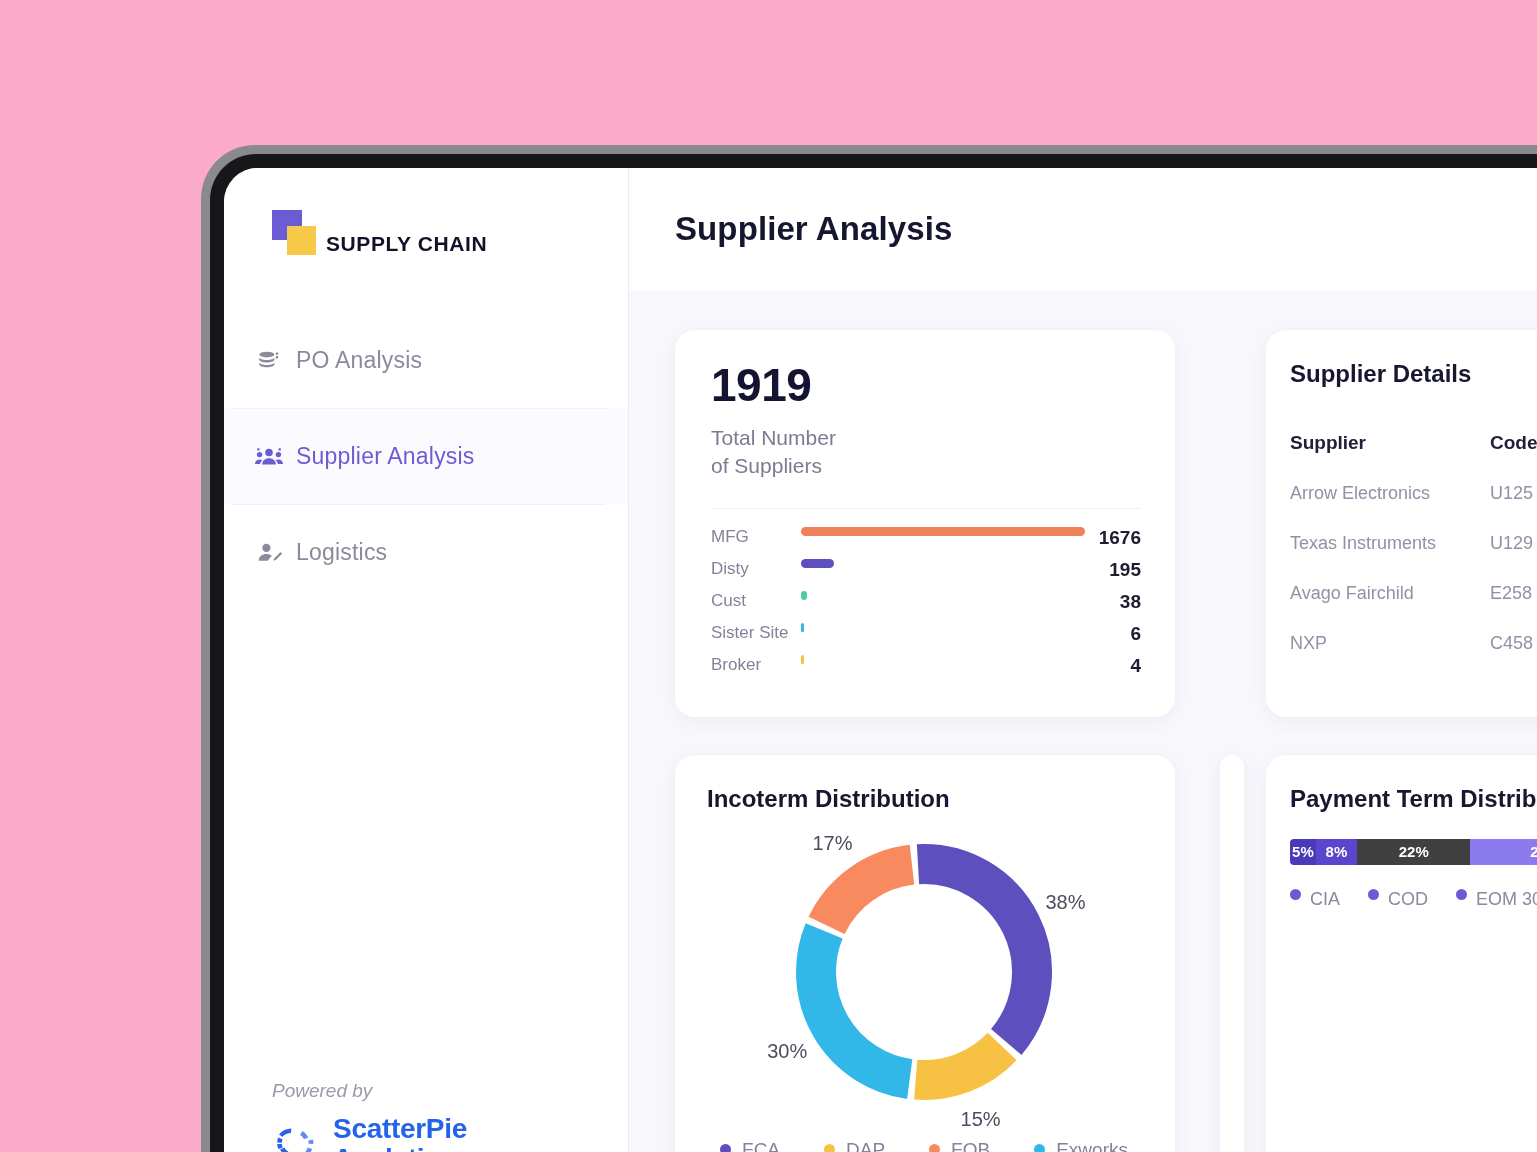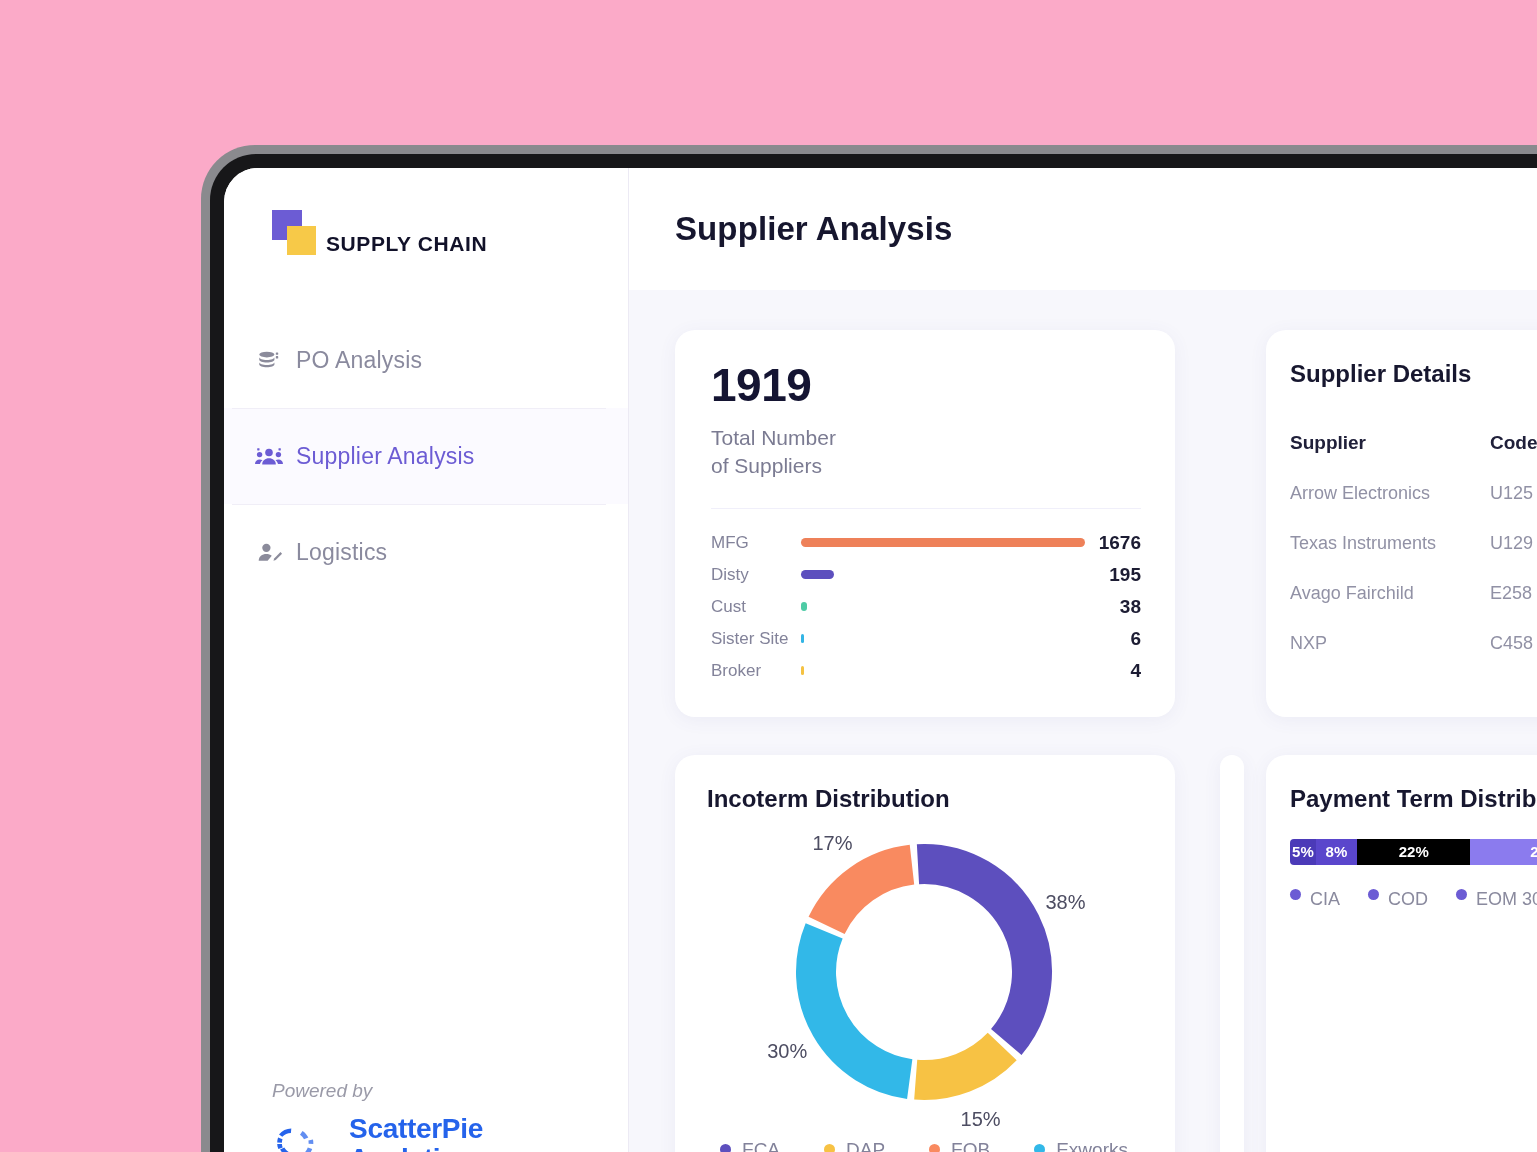--- a/index.html
+++ b/index.html
@@ -76,21 +76,21 @@
   #powered {
     position: absolute; left: 48px; bottom: 72px;
   }
   #powered-label {
     font-size: 19px; font-style: italic; color: #9a9aa8; margin-bottom: 12px;
   }
   #sp-logo { display: flex; align-items: center; }
   #sp-name { margin-left: 13px; line-height: 1.05; }
   #sp-name span {
     display: block; font-size: 28px; font-weight: 700;
-    color: #2563EB; letter-spacing: -0.3px; margin-left: 16px;
+    color: #2563EB; letter-spacing: -0.3px;
   }
 
   
   #main { flex: 1; position: relative; background: #f7f7fc; overflow: hidden; }
   #topbar {
     height: 122px; background: #ffffff;
     display: flex; align-items: center; padding-left: 46px;
   }
   #page-title { font-size: 33px; font-weight: 600; color: #16162e; letter-spacing: .1px; }
 
@@ -106,21 +106,21 @@
   .card {
     background: #ffffff; border-radius: 20px;
     box-shadow: 0 3px 18px rgba(90,80,160,.07);
   }
 
   
   #kpi-card { padding: 32px 34px 30px 36px; }
   #kpi-value { font-size: 46px; font-weight: 800; color: #141432; letter-spacing: -.5px; line-height:1; }
   #kpi-label { font-size: 21px; color: #7b7b92; margin-top: 16px; line-height: 1.33; }
   #kpi-sep { height: 1px; background: #f0effa; margin: 28px 0 18px; }
-  .blrow { display: flex; align-items: center; height: 32px; }
+  .blrow { display: flex; height: 32px; }
   .blrow-label { width: 90px; flex: 0 0 90px; font-size: 17px; color: #83839a; }
   .blrow-track { flex: 1; position: relative; height: 9px; }
   .blrow-bar { position: absolute; left: 0; top: 0; height: 9px; border-radius: 5px; }
   .blrow-value { width: 56px; flex:0 0 56px; text-align: right; font-size: 19px; font-weight: 700; color: #1c1c33; }
 
   
   #supplier-card { padding: 30px 0 28px 24px; overflow: hidden; }
   .card-title { font-size: 24px; font-weight: 700; color: #17172f; white-space: nowrap; }
   #supplier-table { margin-top: 30px; }
   .sup-row { display: flex; align-items: center; height: 50px; white-space: nowrap; }
@@ -389,21 +389,21 @@
 
        <div class="card" id="payment-card">
          <div class="card-title">Payment Term Distribution</div>
          <div id="payment-bar">
                 <div class="pay-seg" style="background: rgb(75, 58, 184); flex: 5 0 0px;">
                   <span>5%</span>
                 </div>
                 <div class="pay-seg" style="background: rgb(90, 70, 204); flex: 8 0 0px;">
                   <span>8%</span>
                 </div>
-                <div class="pay-seg" style="background: #000000; flex: 22 0 0px;">
+                <div class="pay-seg" style="background: #404040; flex: 22 0 0px;">
                   <span>22%</span>
                 </div>
                 <div class="pay-seg" style="background: rgb(139, 123, 238); flex: 29 0 0px;">
                   <span>29%</span>
                 </div>
               </div>
          <div id="payment-legend">
                 <div class="pay-leg">
                   <span class="pay-dot"></span>
                   <span class="pay-leg-text">CIA</span>

